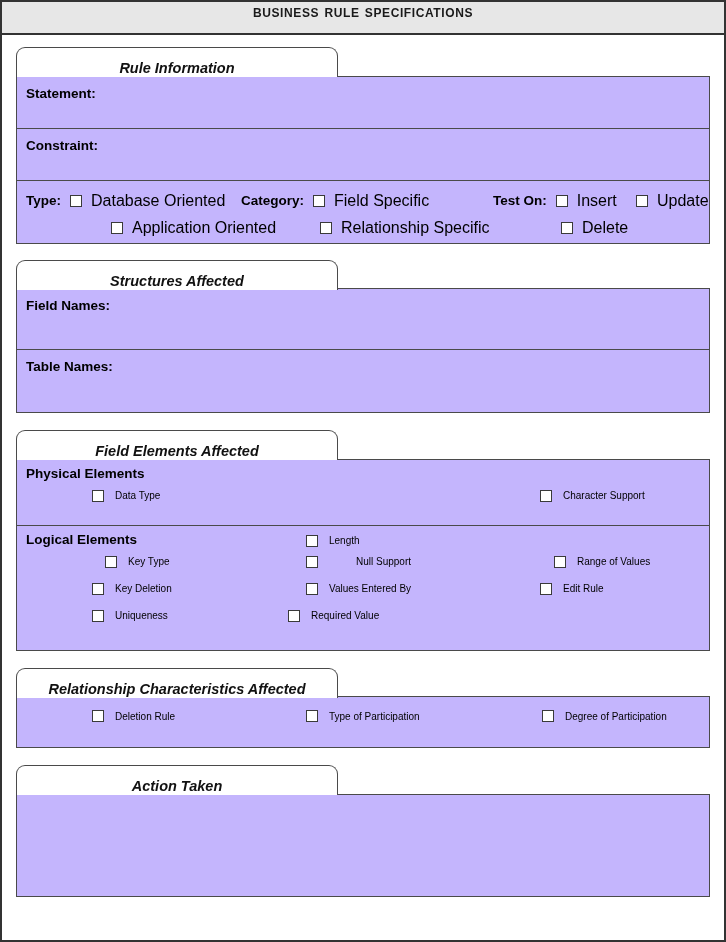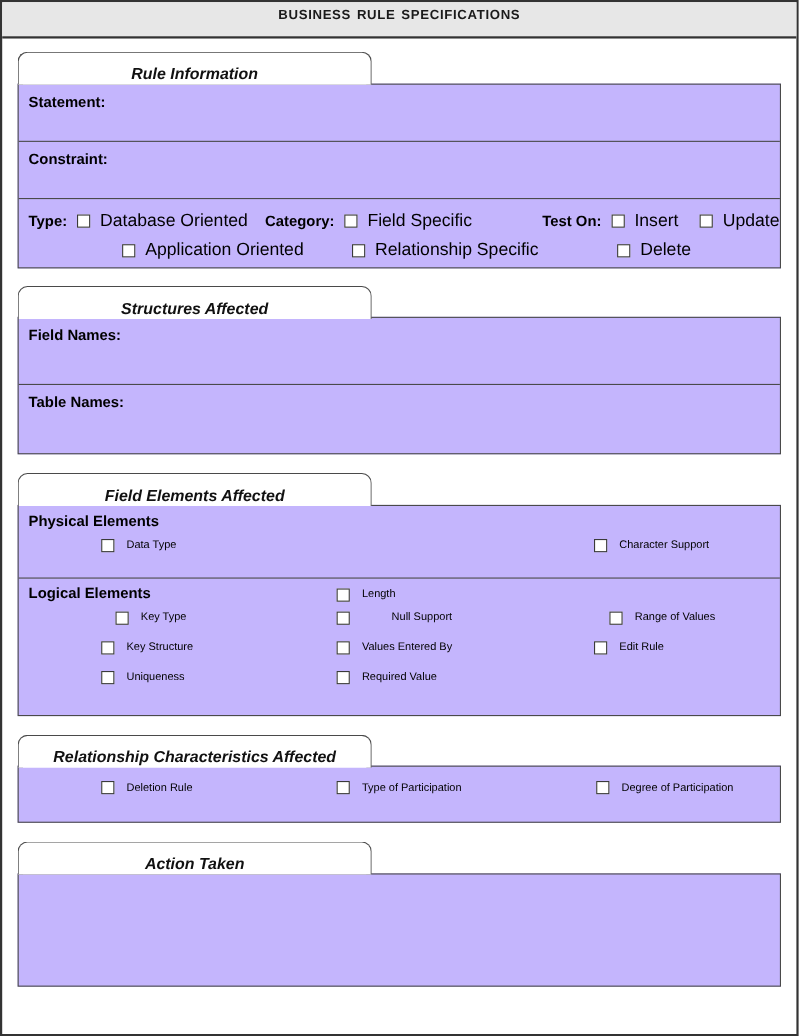--- a/index.html
+++ b/index.html
@@ -255,36 +255,36 @@
             <span class="cb"></span>
             <span>Null Support</span>
           </div>
           <div class="cb-cell" style="left:503px; top:9px;margin-left:14px;">
             <span class="cb"></span>
             <span>Range of Values</span>
           </div>
 
           <div class="cb-cell" style="left:55px; top:36px;">
             <span class="cb"></span>
-            <span>Key Structure</span>
+            <span>Key Deletion</span>
           </div>
           <div class="cb-cell" style="left:269px; top:36px;">
             <span class="cb"></span>
             <span>Values Entered By</span>
           </div>
           <div class="cb-cell" style="left:503px; top:36px;">
             <span class="cb"></span>
             <span>Edit Rule</span>
           </div>
 
           <div class="cb-cell" style="left:55px; top:63px;">
             <span class="cb"></span>
             <span>Uniqueness</span>
           </div>
-          <div class="cb-cell" style="left:269px; top:63px;">
+          <div class="cb-cell" style="left:251px; top:63px;">
             <span class="cb"></span>
             <span>Required Value</span>
           </div>
         </div>
       </div>
 
     </div>
   </div>
 
   <div class="section" style="margin-top:17px;">

